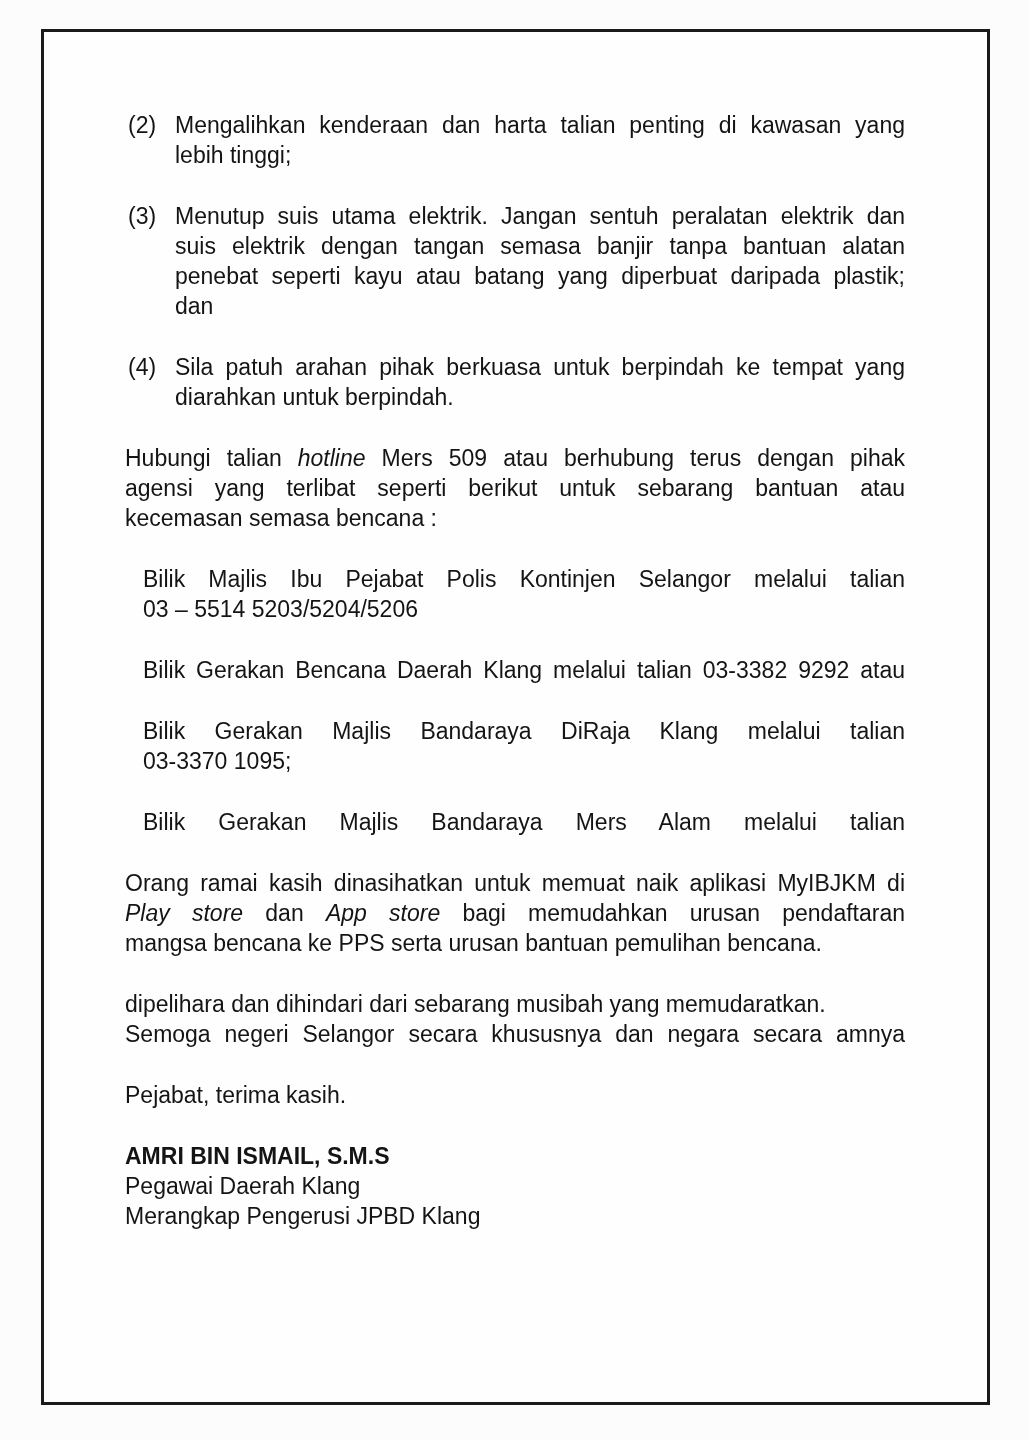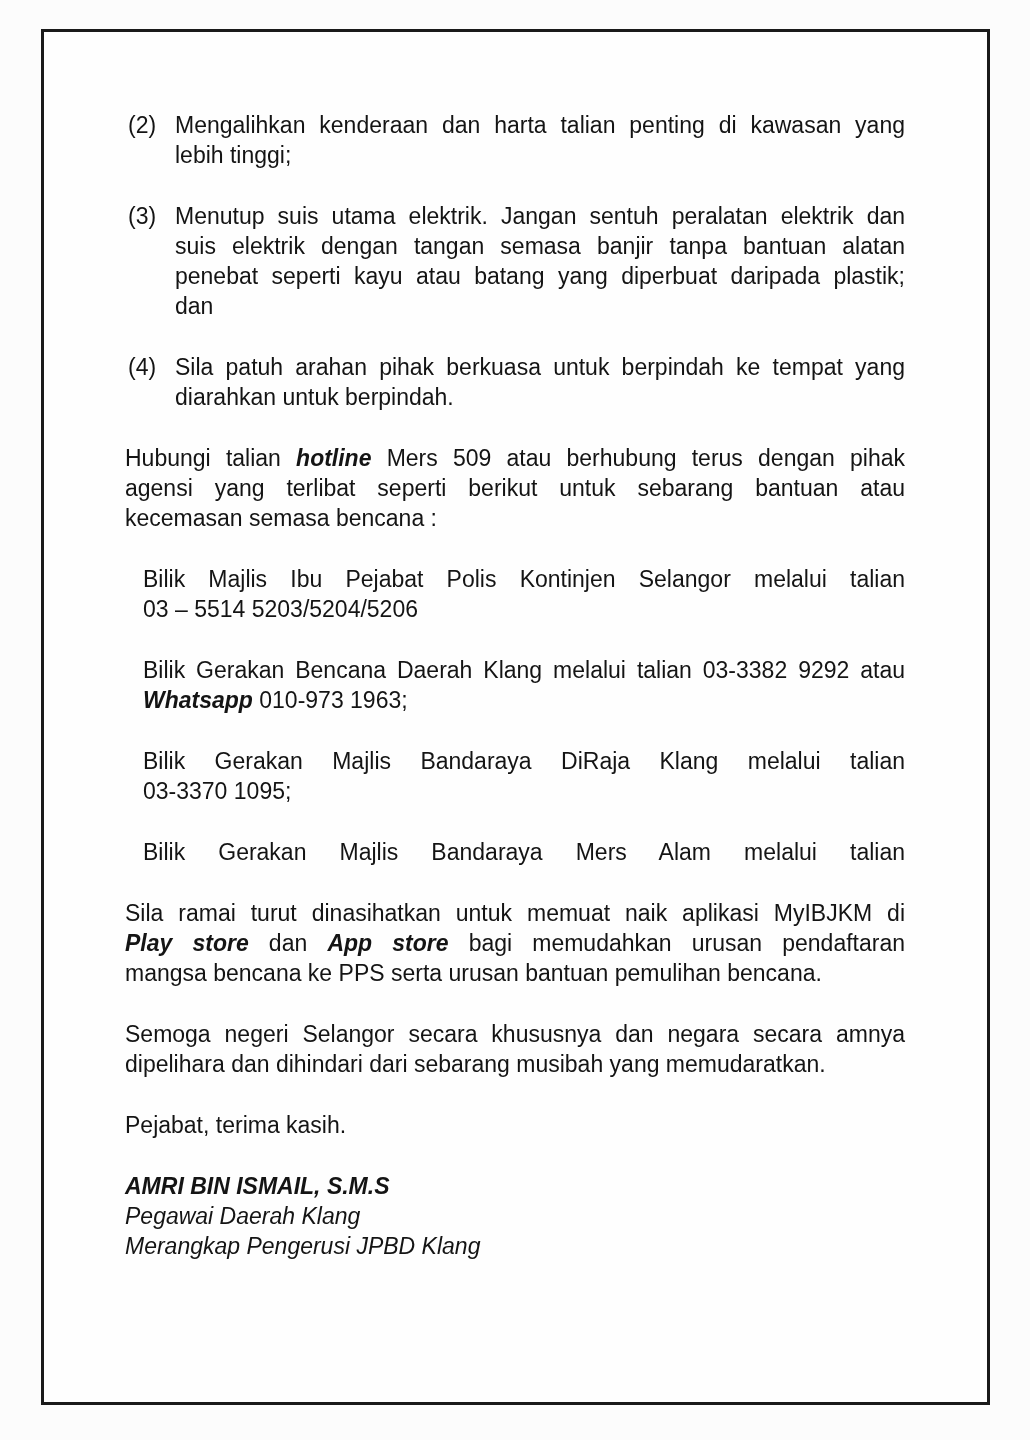--- a/index.html
+++ b/index.html
@@ -23,23 +23,23 @@
     position:absolute; inset:0;
     padding:78px 82px 0 81px;
     font-size:23px; line-height:30px;
   }
   .block{ margin-bottom:31px; }
   .li{ position:relative; padding-left:50px; }
   .li .num{ position:absolute; left:3px; top:0; }
   .contact{ margin-left:18px; }
   .line{ white-space:nowrap; text-align:justify; text-align-last:left; }
   .line.just{ text-align-last:justify; }
-  .it{ font-style:italic;font-weight:bold; }
+  .it{ font-style:italic; }
   .signature{ margin-top:30px; }
-  .sig-line{ white-space:nowrap;font-style:italic; }
+  .sig-line{ white-space:nowrap; }
   .sig-name{ font-weight:bold; }
 </style>
 </head>
 <body>
 
 <div class="frame">
   <div class="content">
 
     <div class="block li">
       <span class="num">(2)</span>
@@ -72,38 +72,37 @@
         <div class="line just"><span>agensi yang terlibat seperti berikut untuk sebarang bantuan atau</span></div>
         <div class="line"><span>kecemasan semasa bencana :</span></div>
       </div>
 
     <div class="block para contact">
         <div class="line just"><span>Bilik Majlis Ibu Pejabat Polis Kontinjen Selangor melalui talian</span></div>
         <div class="line"><span>03 – 5514 5203/5204/5206</span></div>
       </div>
     <div class="block para contact">
         <div class="line just"><span>Bilik Gerakan Bencana Daerah Klang melalui talian 03-3382 9292 atau</span></div>
-        <div class="line"><span class="it">Whatsapp</span><span> 010-973 1963;</span></div>
       </div>
     <div class="block para contact">
         <div class="line just"><span>Bilik Gerakan Majlis Bandaraya DiRaja Klang melalui talian</span></div>
         <div class="line"><span>03-3370 1095;</span></div>
       </div>
     <div class="block para contact">
         <div class="line just"><span>Bilik Gerakan Majlis Bandaraya Mers Alam melalui talian</span></div>
       </div>
 
     <div class="block para">
-        <div class="line just"><span>Sila ramai turut dinasihatkan untuk memuat naik aplikasi MyIBJKM di</span></div>
+        <div class="line just"><span>Orang ramai kasih dinasihatkan untuk memuat naik aplikasi MyIBJKM di</span></div>
         <div class="line just"><span class="it">Play store</span><span> dan </span><span class="it">App store</span><span> bagi memudahkan urusan pendaftaran</span></div>
         <div class="line"><span>mangsa bencana ke PPS serta urusan bantuan pemulihan bencana.</span></div>
       </div>
     <div class="block para">
+        <div class="line"><span>dipelihara dan dihindari dari sebarang musibah yang memudaratkan.</span></div>
         <div class="line just"><span>Semoga negeri Selangor secara khususnya dan negara secara amnya</span></div>
-        <div class="line"><span>dipelihara dan dihindari dari sebarang musibah yang memudaratkan.</span></div>
       </div>
     <div class="block para">
         <div class="line"><span>Pejabat, terima kasih.</span></div>
       </div>
 
     <div class="signature">
       <div class="sig-line sig-name">AMRI BIN ISMAIL, S.M.S</div>
       <div class="sig-line">Pegawai Daerah Klang</div>
       <div class="sig-line">Merangkap Pengerusi JPBD Klang</div>
     </div>

